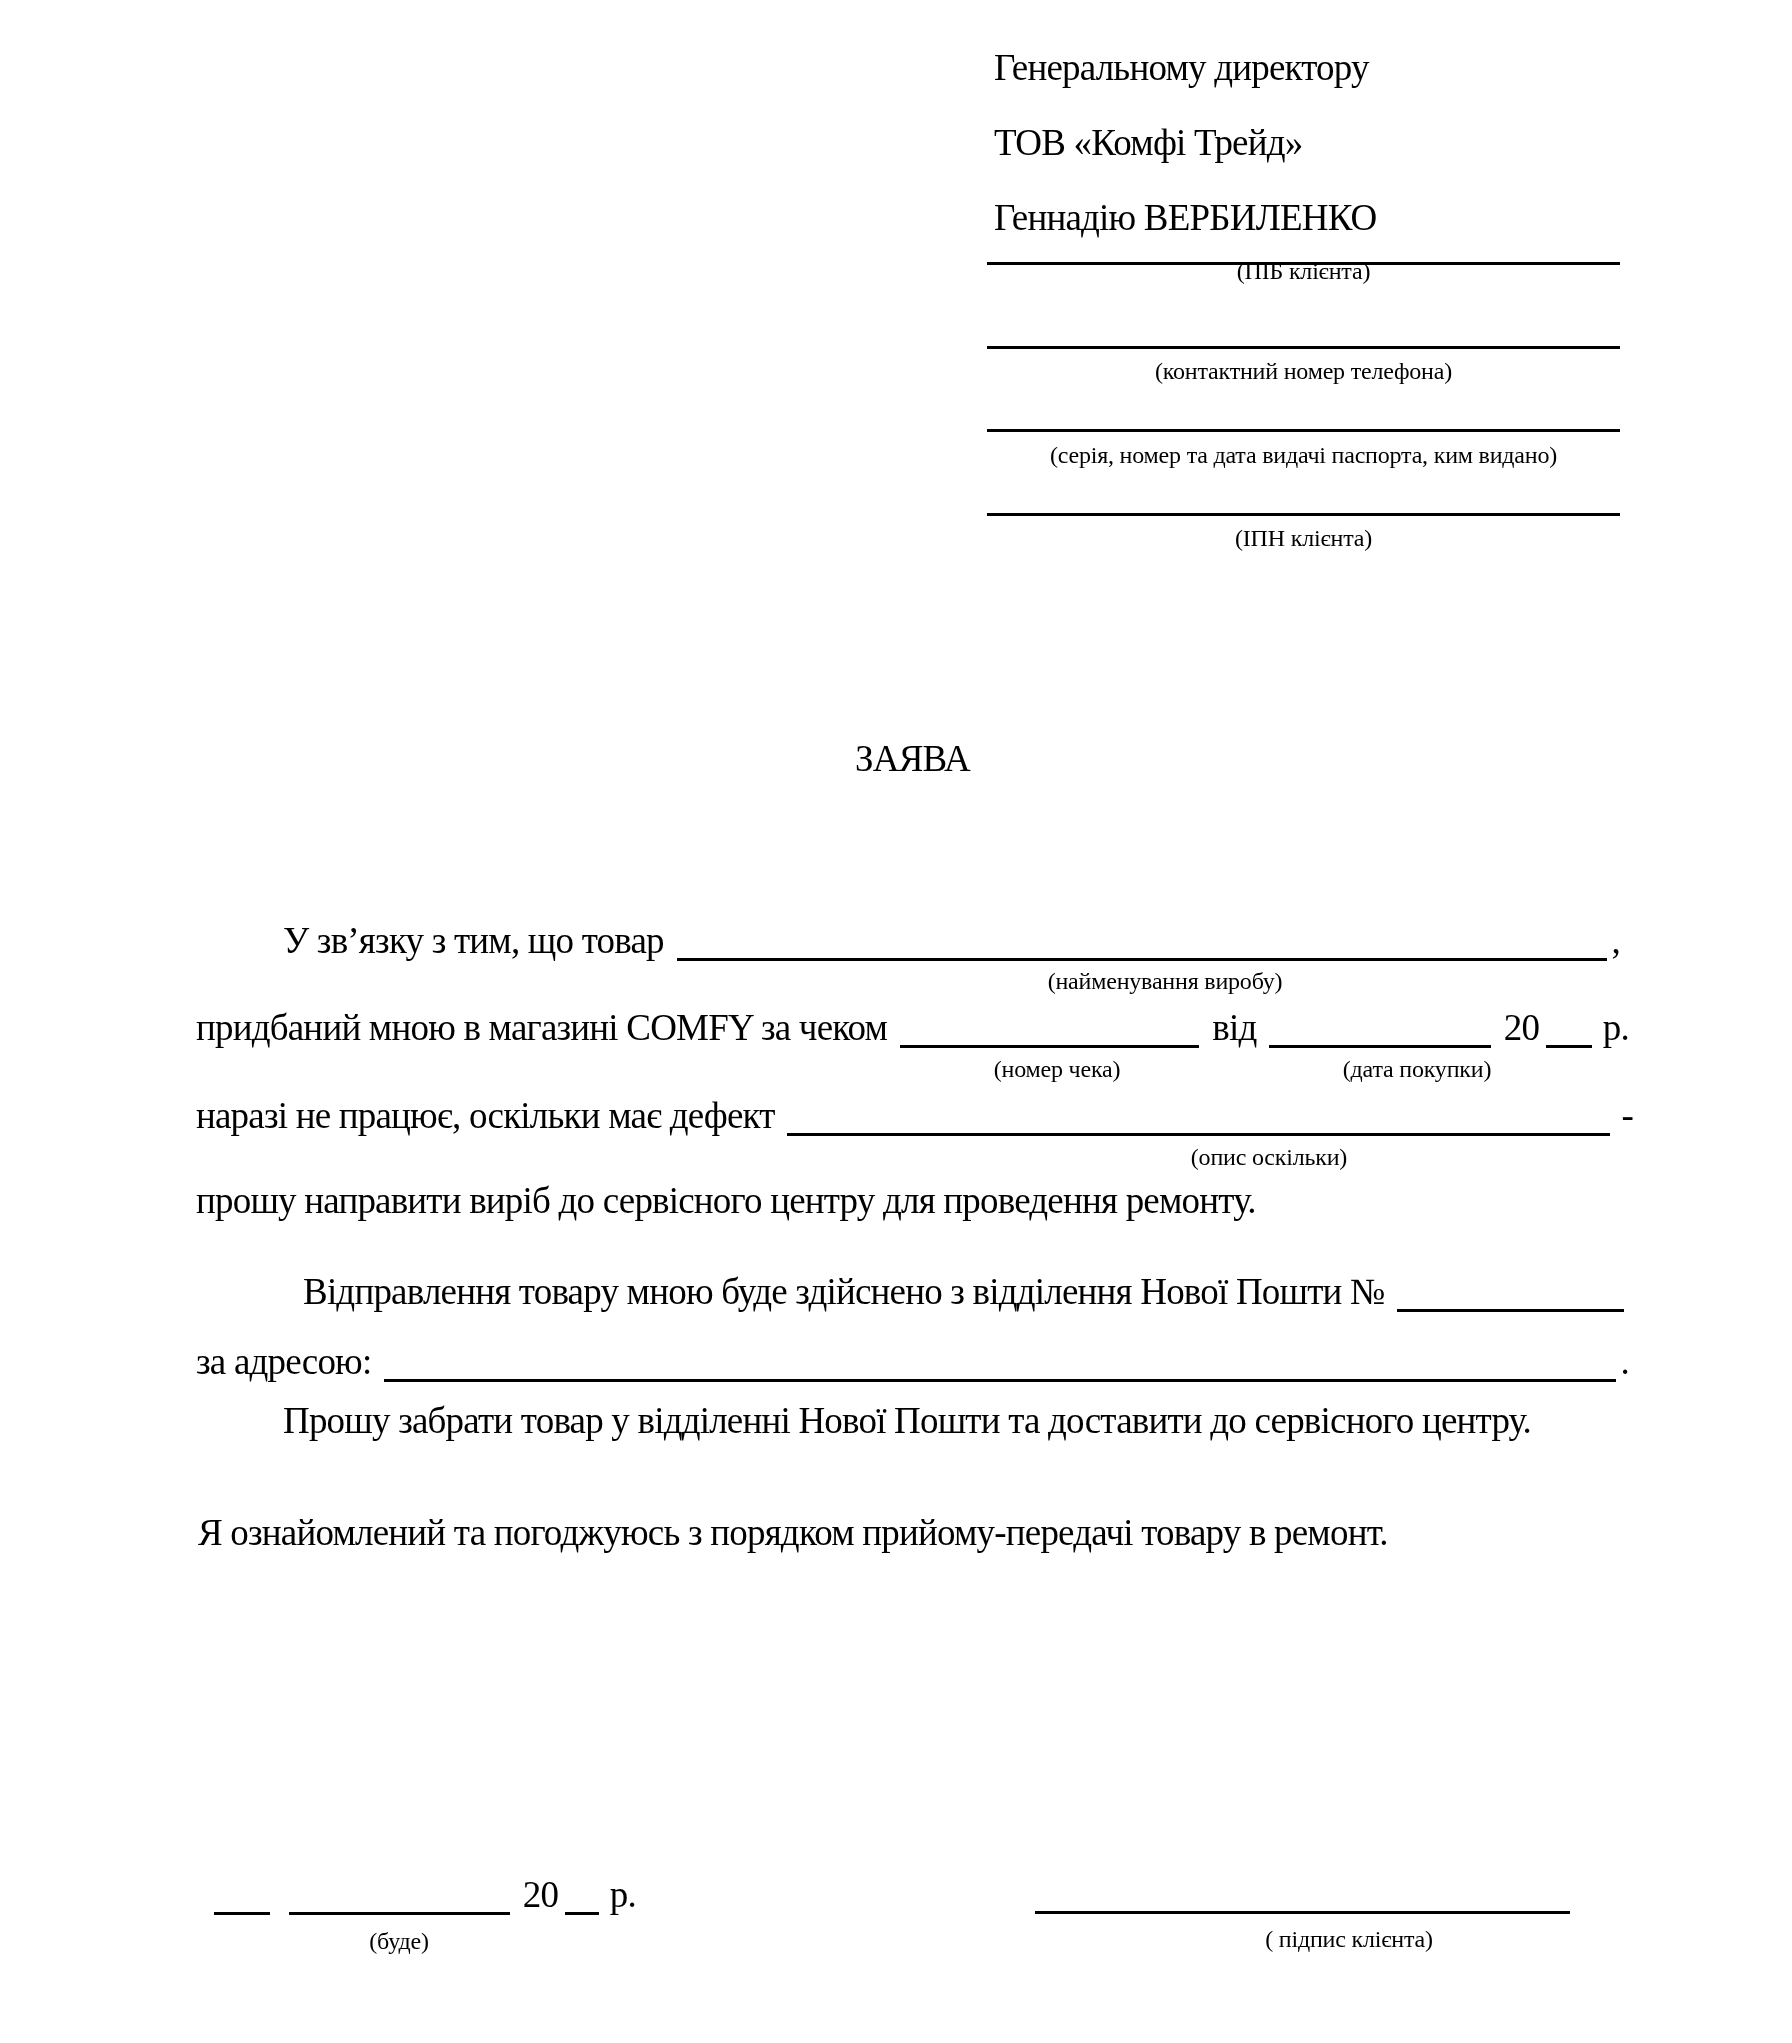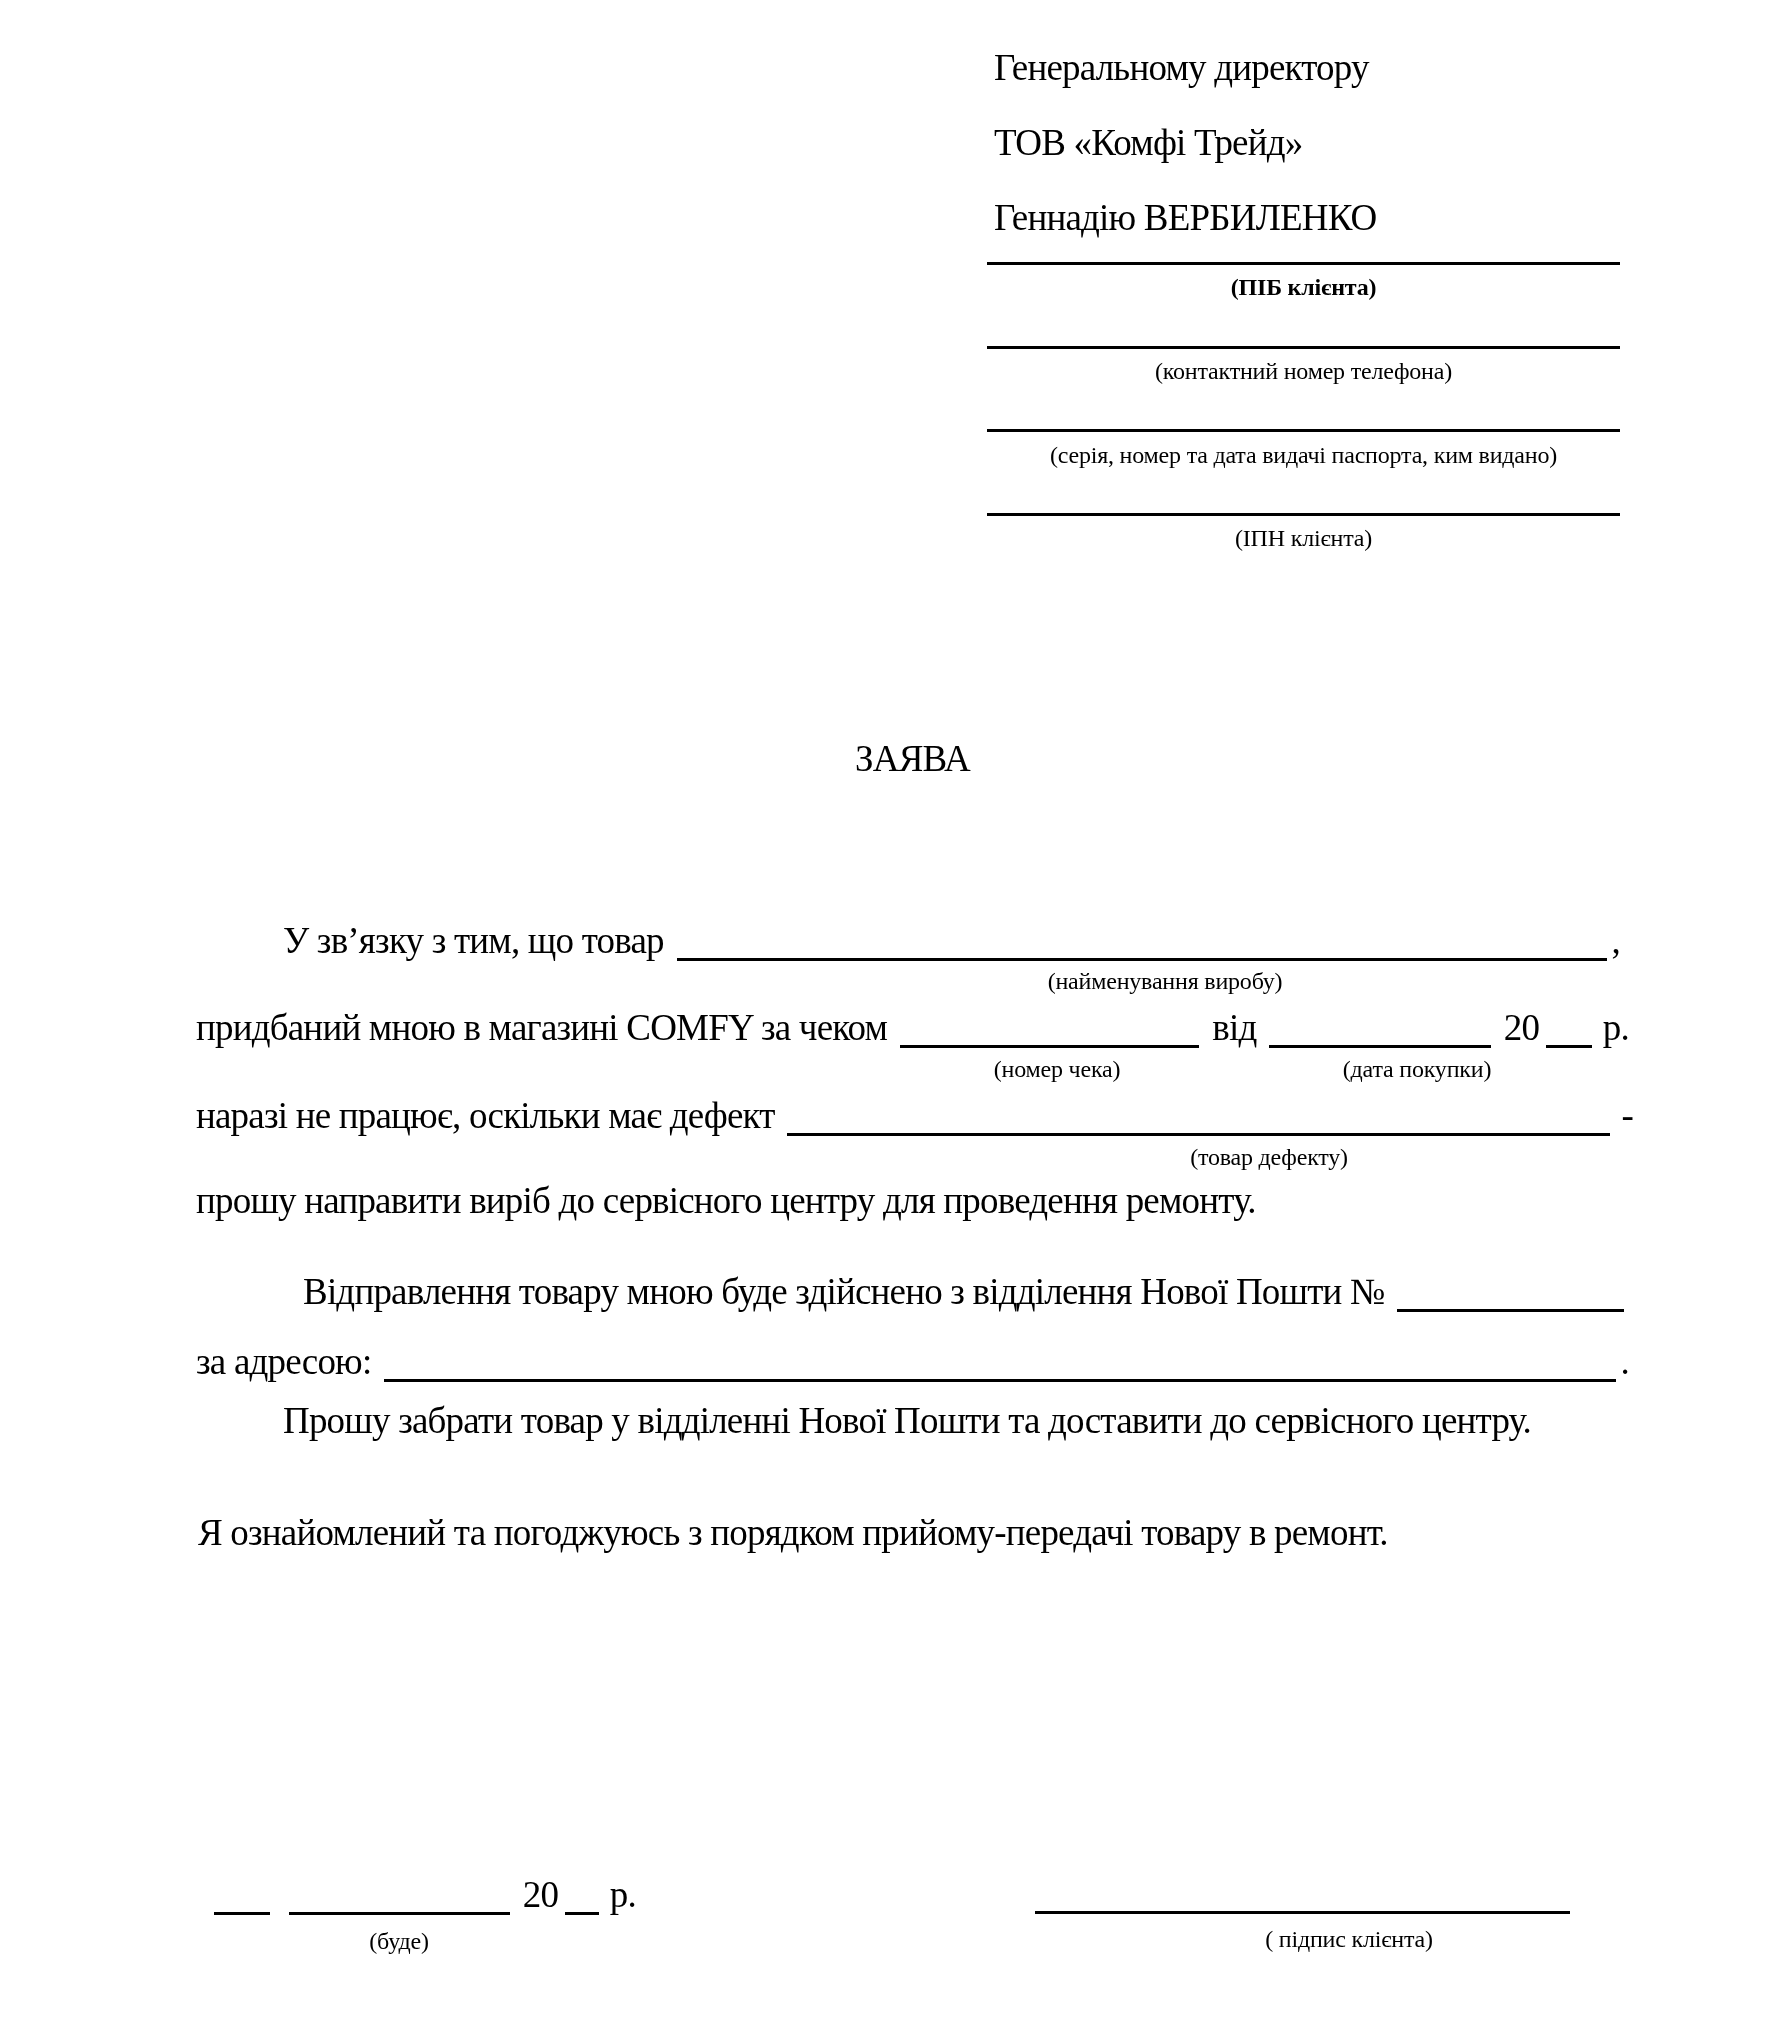--- a/index.html
+++ b/index.html
@@ -36,21 +36,21 @@
   .wctr { text-align: center; }
 </style>
 </head>
 <body>
 
 <div class="abs t" style="left:994px; top:45px;">Генеральному директору</div>
 <div class="abs t" style="left:994px; top:120px;">ТОВ «Комфі Трейд»</div>
 <div class="abs t" style="left:994px; top:195px;">Геннадію ВЕРБИЛЕНКО</div>
 
 <div class="rule" style="left:987px; top:262px; width:633px;"></div>
-<div class="abs small wctr" style="left:987px; top:273px; width:633px;font-weight:bold;">(ПІБ клієнта)</div>
+<div class="abs small wctr" style="left:987px; top:257px; width:633px;">(ПІБ клієнта)</div>
 
 <div class="rule" style="left:987px; top:346px; width:633px;"></div>
 <div class="abs small wctr" style="left:987px; top:357px; width:633px;">(контактний номер телефона)</div>
 
 <div class="rule" style="left:987px; top:429px; width:633px;"></div>
 <div class="abs small wctr" style="left:987px; top:441px; width:633px;">(серія, номер та дата видачі паспорта, ким видано)</div>
 
 <div class="rule" style="left:987px; top:513px; width:633px;"></div>
 <div class="abs small wctr" style="left:987px; top:524px; width:633px;">(ІПН клієнта)</div>
 
@@ -73,21 +73,21 @@
   <span class="t ml14">р.</span>
 </div>
 <div class="abs small ctr" style="left:1057px; top:1055px;">(номер чека)</div>
 <div class="abs small ctr" style="left:1383px; top:1055px;margin-left:34px;">(дата покупки)</div>
 
 <div class="abs flexline" style="left:196px; top:1090px; width:1437px;">
   <span class="t mr16">наразі не працює, оскільки має дефект</span>
   <span class="blank grow"></span>
   <span class="t ml14">-</span>
 </div>
-<div class="abs small ctr" style="left:1269px; top:1143px;">(товар дефекту)</div>
+<div class="abs small ctr" style="left:1269px; top:1143px;">(опис оскільки)</div>
 
 <div class="abs t" style="left:196px; top:1178px;">прошу направити виріб до сервісного центру для проведення ремонту.</div>
 
 <div class="abs flexline" style="left:303px; top:1266px; width:1321px;">
   <span class="t mr16">Відправлення товару мною буде здійснено з відділення Нової Пошти №</span>
   <span class="blank grow"></span>
 </div>
 
 <div class="abs flexline" style="left:196px; top:1336px; width:1433px;">
   <span class="t mr16">за адресою:</span>

